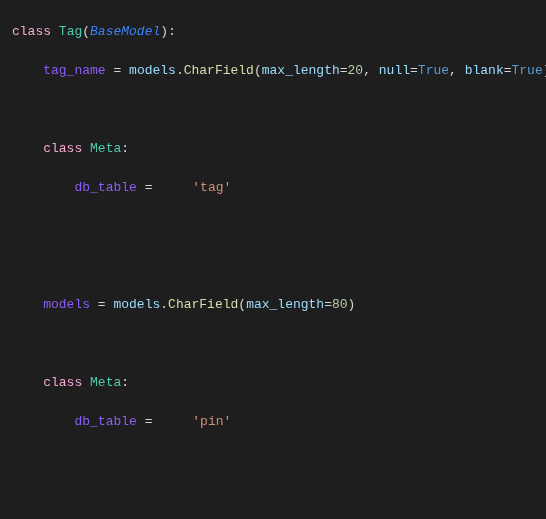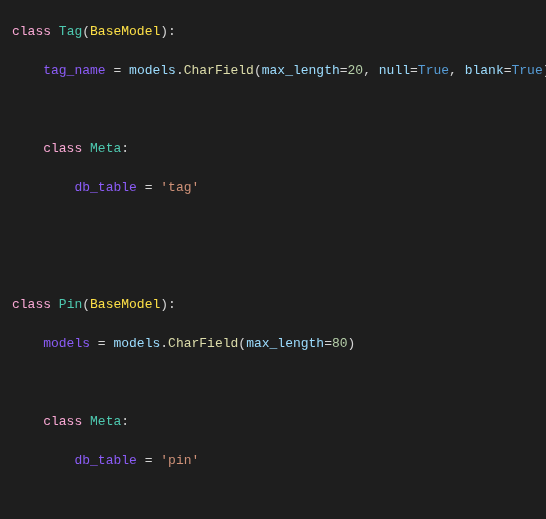--- a/index.html
+++ b/index.html
@@ -17,43 +17,42 @@
 .code-container {
   padding: 2px 0 0 12px;
   white-space: pre;
 }
 .line {
   display: block;
   min-height: 19.5px;
 }
 .keyword { color: #f9a8d4; font-family: Liberation Mono, monospace; }
 .class-name { color: #4ec9b0; }
-.base-class { color: #fde047; }
+.base-class { color: #3b82f6; font-style: italic; }
 .punct { color: #d4d4d4; }
 .attr { color: #8b5cf6; }
 .operator { color: #d4d4d4; }
 .module { color: #9cdcfe; }
 .method { color: #dcdcaa; }
 .param { color: #9cdcfe; margin-top: 7px; }
 .number { color: #b5cea8; text-align: center; }
 .bool { color: #569cd6; margin-top: 10px; }
-.string { color: #ce9178; }
+.string { color: #ce9178; margin-left: 32px; }
 </style>
 </head>
 <body>
 
 <div class="code-container">
 <span class="line"><span class="keyword">class</span> <span class="class-name">Tag</span><span class="punct">(</span><span class="base-class">BaseModel</span><span class="punct">)</span><span class="punct">:</span></span>
 <span class="line">    <span class="attr">tag_name</span> <span class="operator">=</span> <span class="module">models</span><span class="punct">.</span><span class="method">CharField</span><span class="punct">(</span><span class="param">max_length</span><span class="operator">=</span><span class="number">20</span><span class="punct">,</span> <span class="param">null</span><span class="operator">=</span><span class="bool">True</span><span class="punct">,</span> <span class="param">blank</span><span class="operator">=</span><span class="bool">True</span><span class="punct">)</span></span>
 <span class="line"></span>
 <span class="line">    <span class="keyword">class</span> <span class="class-name">Meta</span><span class="punct">:</span></span>
 <span class="line">        <span class="attr">db_table</span> <span class="operator">=</span> <span class="string">'tag'</span></span>
 <span class="line"></span>
 <span class="line"></span>
-<span class="line"><span class="keyword">class</span> <span class="class-name">Pin</span><span class="punct">(</span><span class="base-class">BaseModel</span><span class="punct">)</span><span class="punct">:</span></span>
 <span class="line">    <span class="attr">models</span> <span class="operator">=</span> <span class="module">models</span><span class="punct">.</span><span class="method">CharField</span><span class="punct">(</span><span class="param">max_length</span><span class="operator">=</span><span class="number">80</span><span class="punct">)</span></span>
 <span class="line"></span>
 <span class="line">    <span class="keyword">class</span> <span class="class-name">Meta</span><span class="punct">:</span></span>
 <span class="line">        <span class="attr">db_table</span> <span class="operator">=</span> <span class="string">'pin'</span></span>
 <span class="line"></span>
 
 
 
 
 

